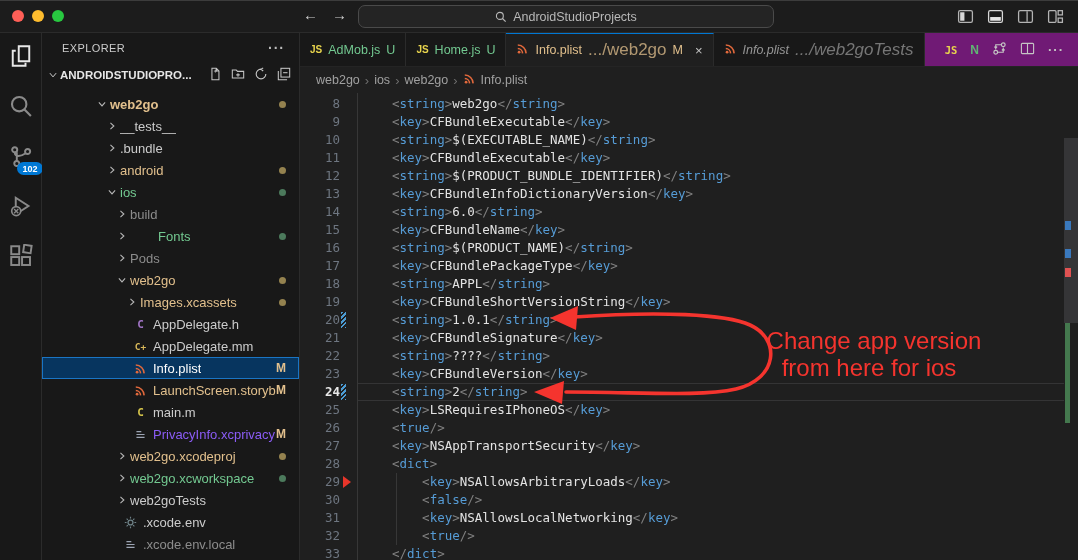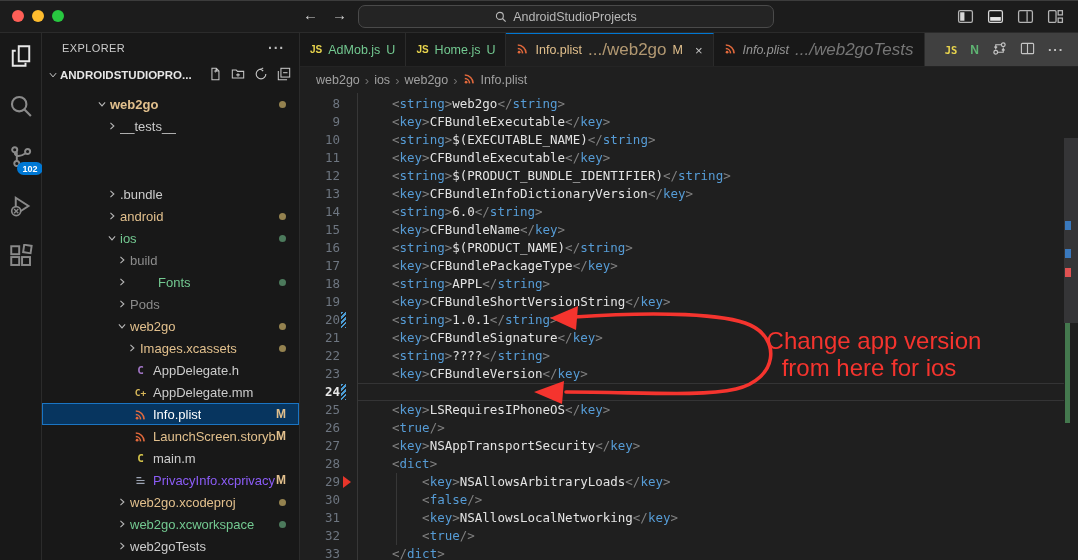--- a/index.html
+++ b/index.html
@@ -45,21 +45,21 @@
   .tree-row .lbl { white-space:nowrap; overflow:hidden; }
   .tree-row .rightmark { margin-left:auto; margin-right:13px; flex:none; }
   .dot { width:7px; height:7px; border-radius:50%; display:inline-block; }
   .gitbadge { font-size:12px; font-weight:bold; }
   .tree-row.sel { background:#07355f; outline:1px solid #1a75c4; outline-offset:-1px; color:#fff; }
   .chev svg { display:block; }
   .chev.open svg { transform:rotate(90deg); }
 
   
   .editor-col { flex:1; display:flex; flex-direction:column; background:#1f1f1f; position:relative; }
-  .tabbar { height:34px; background:#404040; display:flex; align-items:stretch; border-bottom:1px solid #242424; }
+  .tabbar { height:34px; background:#701a75; display:flex; align-items:stretch; border-bottom:1px solid #242424; }
   .tab { display:flex; align-items:center; gap:6px; padding:0 10px; border-right:1px solid #2b2b2b;
          font-size:12.5px; position:relative; background:#181818; color:#9d9d9d; white-space:nowrap; }
   .tab.active { background:#1f1f1f; border-top:1.5px solid #0078d4; color:#e2c08d; }
   .tab .desc { font-size:17px; opacity:.75; }
   .tab .gitU { font-weight:normal; }
   .tab .closex { margin-left:6px; color:#c5c5c5; font-size:13px; }
   .tab.italic { font-style:italic; color:#969696; }
   .editor-actions { margin-left:auto; display:flex; align-items:center; gap:13px; padding:0 14px; color:#c5c5c5; }
   .jsmark { color:#e8d44d; font-weight:bold; font-size:10.5px; font-family:"DejaVu Sans Mono",monospace; }
   .nodemark { color:#5fb573; font-weight:bold; font-size:12px; }
@@ -226,21 +226,21 @@
             <span class="rightmark dot" style="background: rgb(148, 130, 79);"></span>
           </div>
           <div class="tree-row" style="padding-left: 62px;">
             <span class="chev">
               <svg width="10" height="10" viewBox="0 0 16 16">
                 <path d="M5.5 3 L11 8 L5.5 13" fill="none" stroke="#b8b8b8" stroke-width="1.7"></path>
               </svg>
             </span>
             <span class="lbl" style="color: rgb(204, 204, 204);">__tests__</span>
           </div>
-          <div class="tree-row" style="padding-left: 62px; margin-top: 46px;">
+          <div class="tree-row" style="padding-left: 62px;">
             <span class="chev">
               <svg width="10" height="10" viewBox="0 0 16 16">
                 <path d="M5.5 3 L11 8 L5.5 13" fill="none" stroke="#b8b8b8" stroke-width="1.7"></path>
               </svg>
             </span>
             <span class="lbl" style="color: rgb(204, 204, 204);">.bundle</span>
           </div>
           <div class="tree-row" style="padding-left: 62px;">
             <span class="chev">
               <svg width="10" height="10" viewBox="0 0 16 16">
@@ -468,21 +468,21 @@
           <div class="codeline"><div class="gutter">14</div><div class="ctext"><span class="tok-b">&lt;</span><span class="tok-t">string</span><span class="tok-b">&gt;</span><span class="tok-v">6.0</span><span class="tok-b">&lt;/</span><span class="tok-t">string</span><span class="tok-b">&gt;</span></div></div>
           <div class="codeline"><div class="gutter">15</div><div class="ctext"><span class="tok-b">&lt;</span><span class="tok-t">key</span><span class="tok-b">&gt;</span><span class="tok-v">CFBundleName</span><span class="tok-b">&lt;/</span><span class="tok-t">key</span><span class="tok-b">&gt;</span></div></div>
           <div class="codeline"><div class="gutter">16</div><div class="ctext"><span class="tok-b">&lt;</span><span class="tok-t">string</span><span class="tok-b">&gt;</span><span class="tok-v">$(PRODUCT_NAME)</span><span class="tok-b">&lt;/</span><span class="tok-t">string</span><span class="tok-b">&gt;</span></div></div>
           <div class="codeline"><div class="gutter">17</div><div class="ctext"><span class="tok-b">&lt;</span><span class="tok-t">key</span><span class="tok-b">&gt;</span><span class="tok-v">CFBundlePackageType</span><span class="tok-b">&lt;/</span><span class="tok-t">key</span><span class="tok-b">&gt;</span></div></div>
           <div class="codeline"><div class="gutter">18</div><div class="ctext"><span class="tok-b">&lt;</span><span class="tok-t">string</span><span class="tok-b">&gt;</span><span class="tok-v">APPL</span><span class="tok-b">&lt;/</span><span class="tok-t">string</span><span class="tok-b">&gt;</span></div></div>
           <div class="codeline"><div class="gutter">19</div><div class="ctext"><span class="tok-b">&lt;</span><span class="tok-t">key</span><span class="tok-b">&gt;</span><span class="tok-v">CFBundleShortVersionString</span><span class="tok-b">&lt;/</span><span class="tok-t">key</span><span class="tok-b">&gt;</span></div></div>
           <div class="codeline"><div class="gutter">20<span class="modbar"></span></div><div class="ctext"><span class="tok-b">&lt;</span><span class="tok-t">string</span><span class="tok-b">&gt;</span><span class="tok-v">1.0.1</span><span class="tok-b">&lt;/</span><span class="tok-t">string</span><span class="tok-b">&gt;</span></div></div>
           <div class="codeline"><div class="gutter">21</div><div class="ctext"><span class="tok-b">&lt;</span><span class="tok-t">key</span><span class="tok-b">&gt;</span><span class="tok-v">CFBundleSignature</span><span class="tok-b">&lt;/</span><span class="tok-t">key</span><span class="tok-b">&gt;</span></div></div>
           <div class="codeline"><div class="gutter">22</div><div class="ctext"><span class="tok-b">&lt;</span><span class="tok-t">string</span><span class="tok-b">&gt;</span><span class="tok-v">????</span><span class="tok-b">&lt;/</span><span class="tok-t">string</span><span class="tok-b">&gt;</span></div></div>
           <div class="codeline"><div class="gutter">23</div><div class="ctext"><span class="tok-b">&lt;</span><span class="tok-t">key</span><span class="tok-b">&gt;</span><span class="tok-v">CFBundleVersion</span><span class="tok-b">&lt;/</span><span class="tok-t">key</span><span class="tok-b">&gt;</span></div></div>
-          <div class="codeline"><div class="gutter activeno">24<span class="modbar"></span></div></div>
+          <div class="codeline"><div class="gutter activeno">24<span class="modbar"></span></div><div class="ctext"><span class="tok-b">&lt;</span><span class="tok-t">string</span><span class="tok-b">&gt;</span><span class="tok-v">2</span><span class="tok-b">&lt;/</span><span class="tok-t">string</span><span class="tok-b">&gt;</span></div></div>
           <div class="activeline" style="top: 290px;"></div>
           <div class="codeline"><div class="gutter">25</div><div class="ctext"><span class="tok-b">&lt;</span><span class="tok-t">key</span><span class="tok-b">&gt;</span><span class="tok-v">LSRequiresIPhoneOS</span><span class="tok-b">&lt;/</span><span class="tok-t">key</span><span class="tok-b">&gt;</span></div></div>
           <div class="codeline"><div class="gutter">26</div><div class="ctext"><span class="tok-b">&lt;</span><span class="tok-t">true</span><span class="tok-b">/&gt;</span></div></div>
           <div class="codeline"><div class="gutter">27</div><div class="ctext"><span class="tok-b">&lt;</span><span class="tok-t">key</span><span class="tok-b">&gt;</span><span class="tok-v">NSAppTransportSecurity</span><span class="tok-b">&lt;/</span><span class="tok-t">key</span><span class="tok-b">&gt;</span></div></div>
           <div class="codeline"><div class="gutter">28</div><div class="ctext"><span class="tok-b">&lt;</span><span class="tok-t">dict</span><span class="tok-b">&gt;</span></div></div>
           <div class="codeline"><div class="gutter">29<span class="redtri"></span></div><div class="ctext"><span class="tok-v">    </span><span class="tok-b">&lt;</span><span class="tok-t">key</span><span class="tok-b">&gt;</span><span class="tok-v">NSAllowsArbitraryLoads</span><span class="tok-b">&lt;/</span><span class="tok-t">key</span><span class="tok-b">&gt;</span></div></div>
           <div class="codeline"><div class="gutter">30</div><div class="ctext"><span class="tok-v">    </span><span class="tok-b">&lt;</span><span class="tok-t">false</span><span class="tok-b">/&gt;</span></div></div>
           <div class="codeline"><div class="gutter">31</div><div class="ctext"><span class="tok-v">    </span><span class="tok-b">&lt;</span><span class="tok-t">key</span><span class="tok-b">&gt;</span><span class="tok-v">NSAllowsLocalNetworking</span><span class="tok-b">&lt;/</span><span class="tok-t">key</span><span class="tok-b">&gt;</span></div></div>
           <div class="codeline"><div class="gutter">32</div><div class="ctext"><span class="tok-v">    </span><span class="tok-b">&lt;</span><span class="tok-t">true</span><span class="tok-b">/&gt;</span></div></div>
           <div class="codeline"><div class="gutter">33</div><div class="ctext"><span class="tok-b">&lt;/</span><span class="tok-t">dict</span><span class="tok-b">&gt;</span></div></div>

